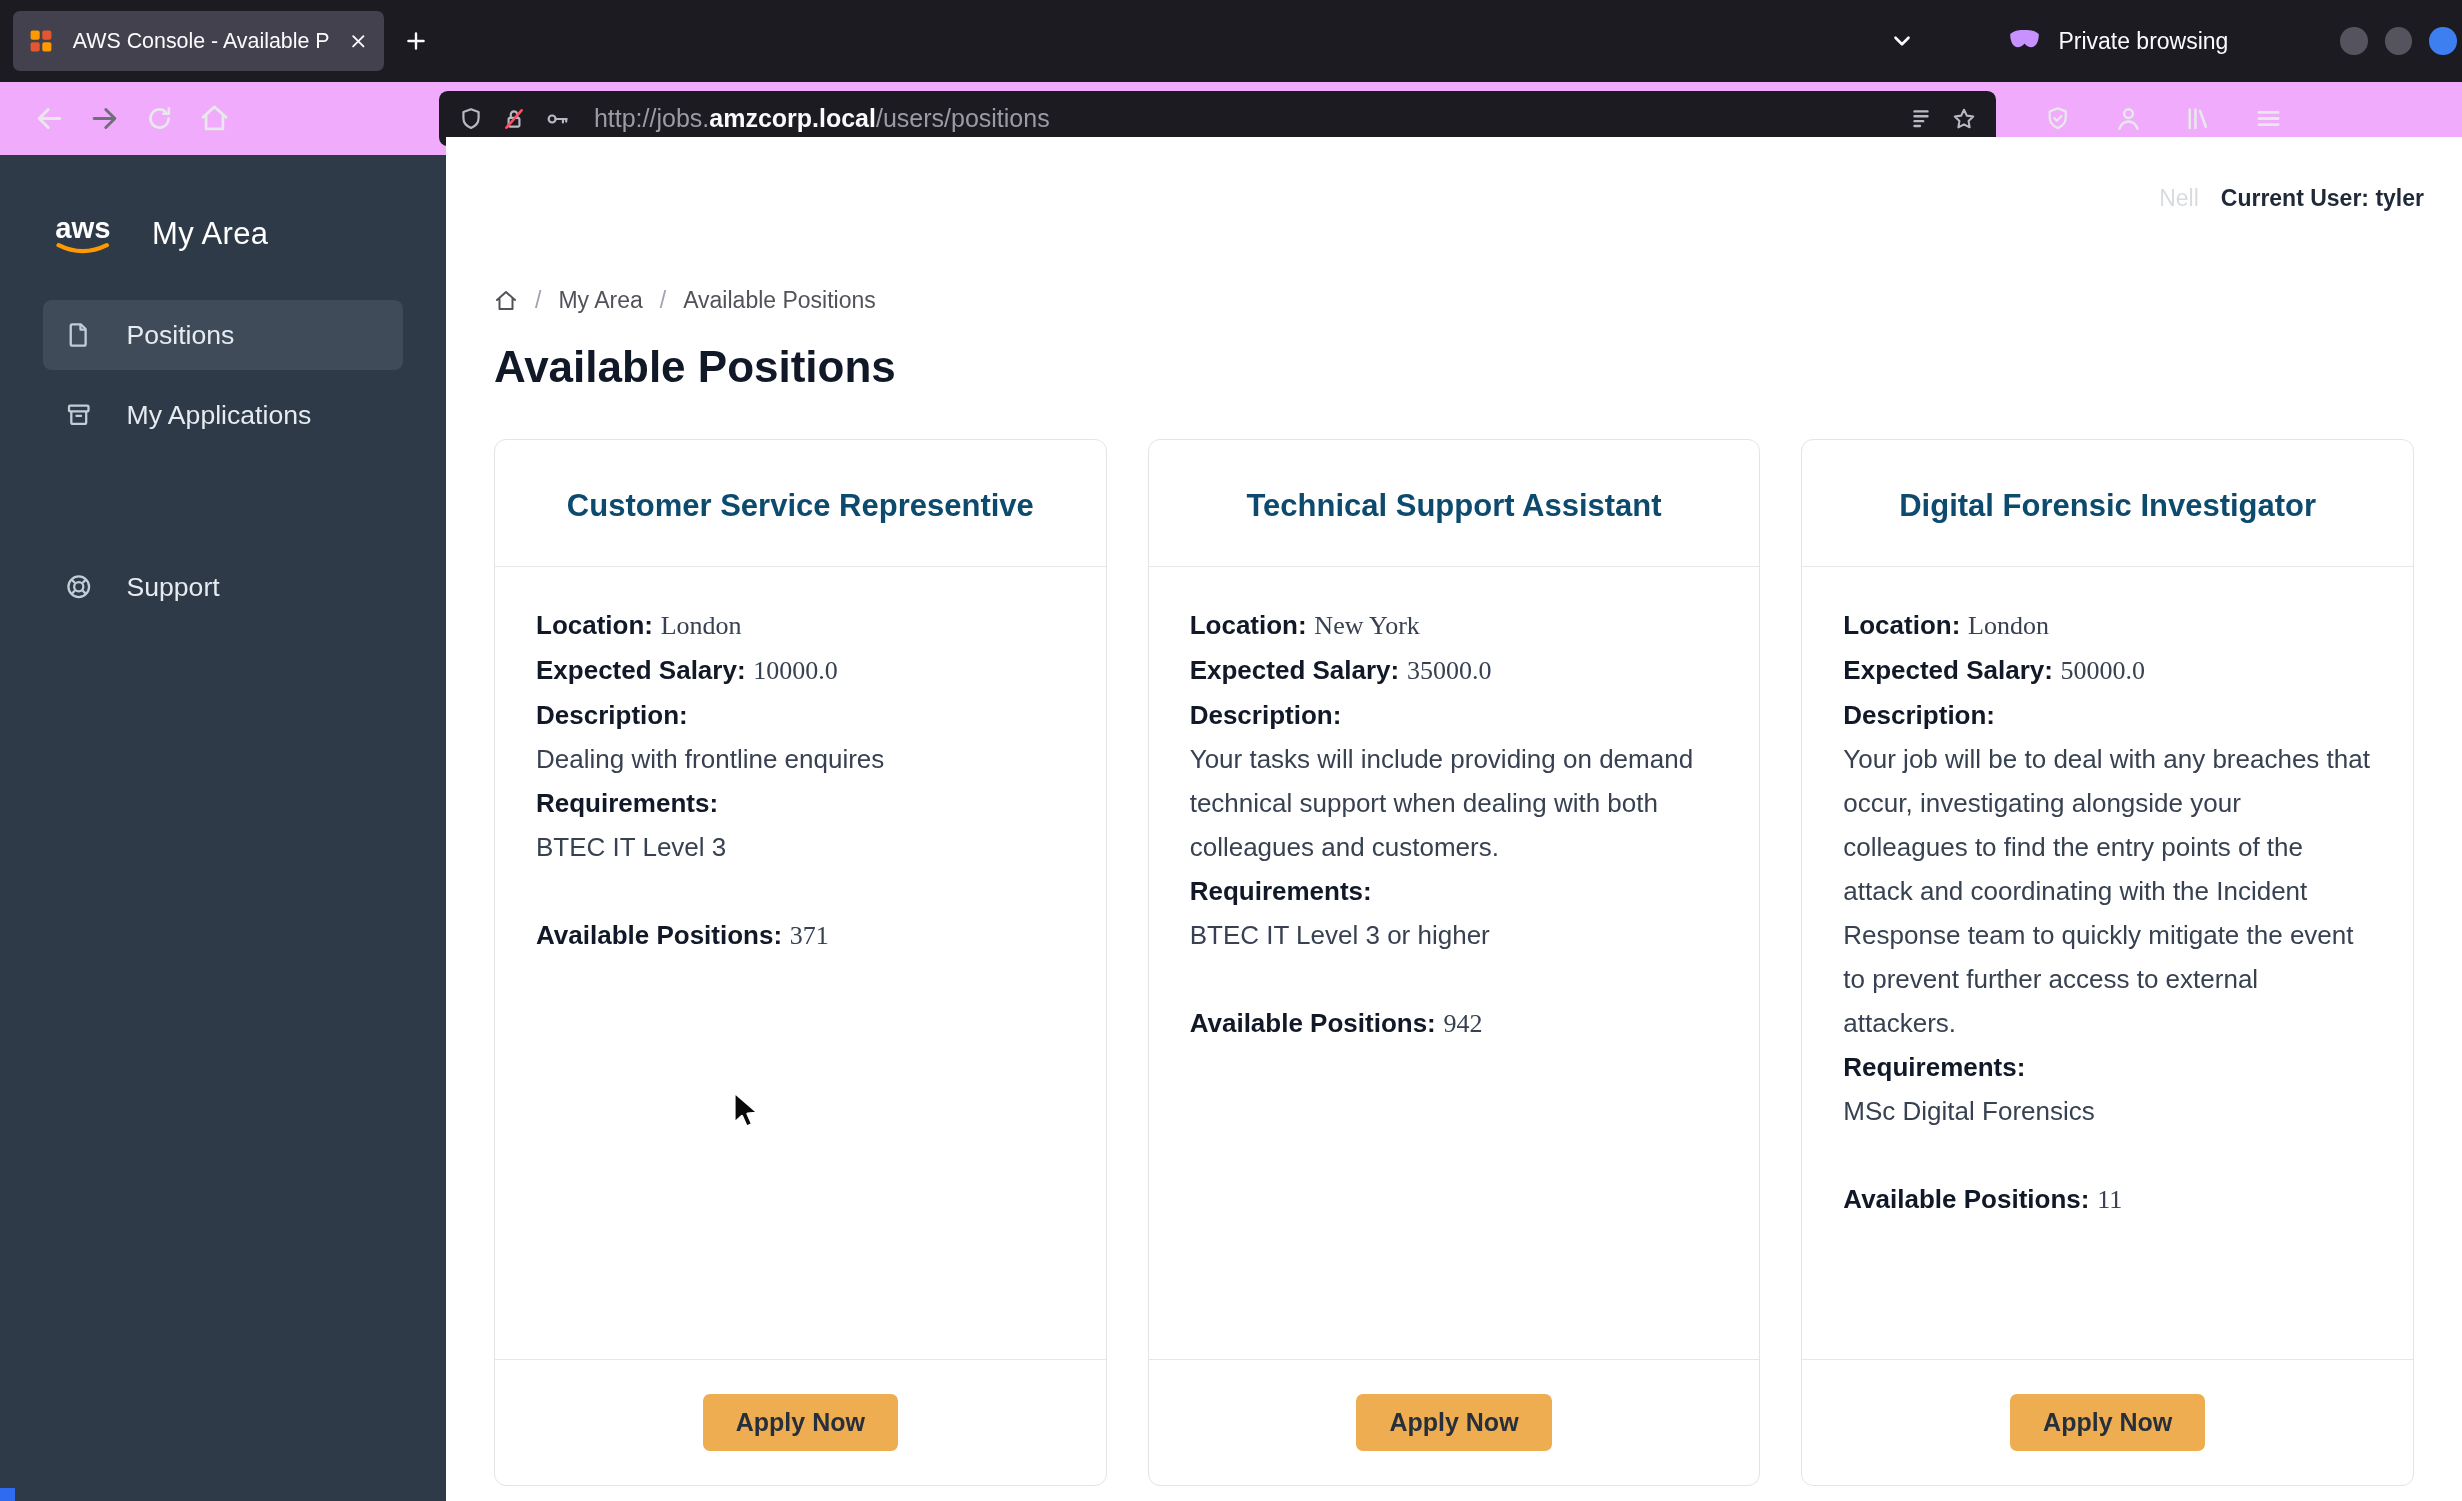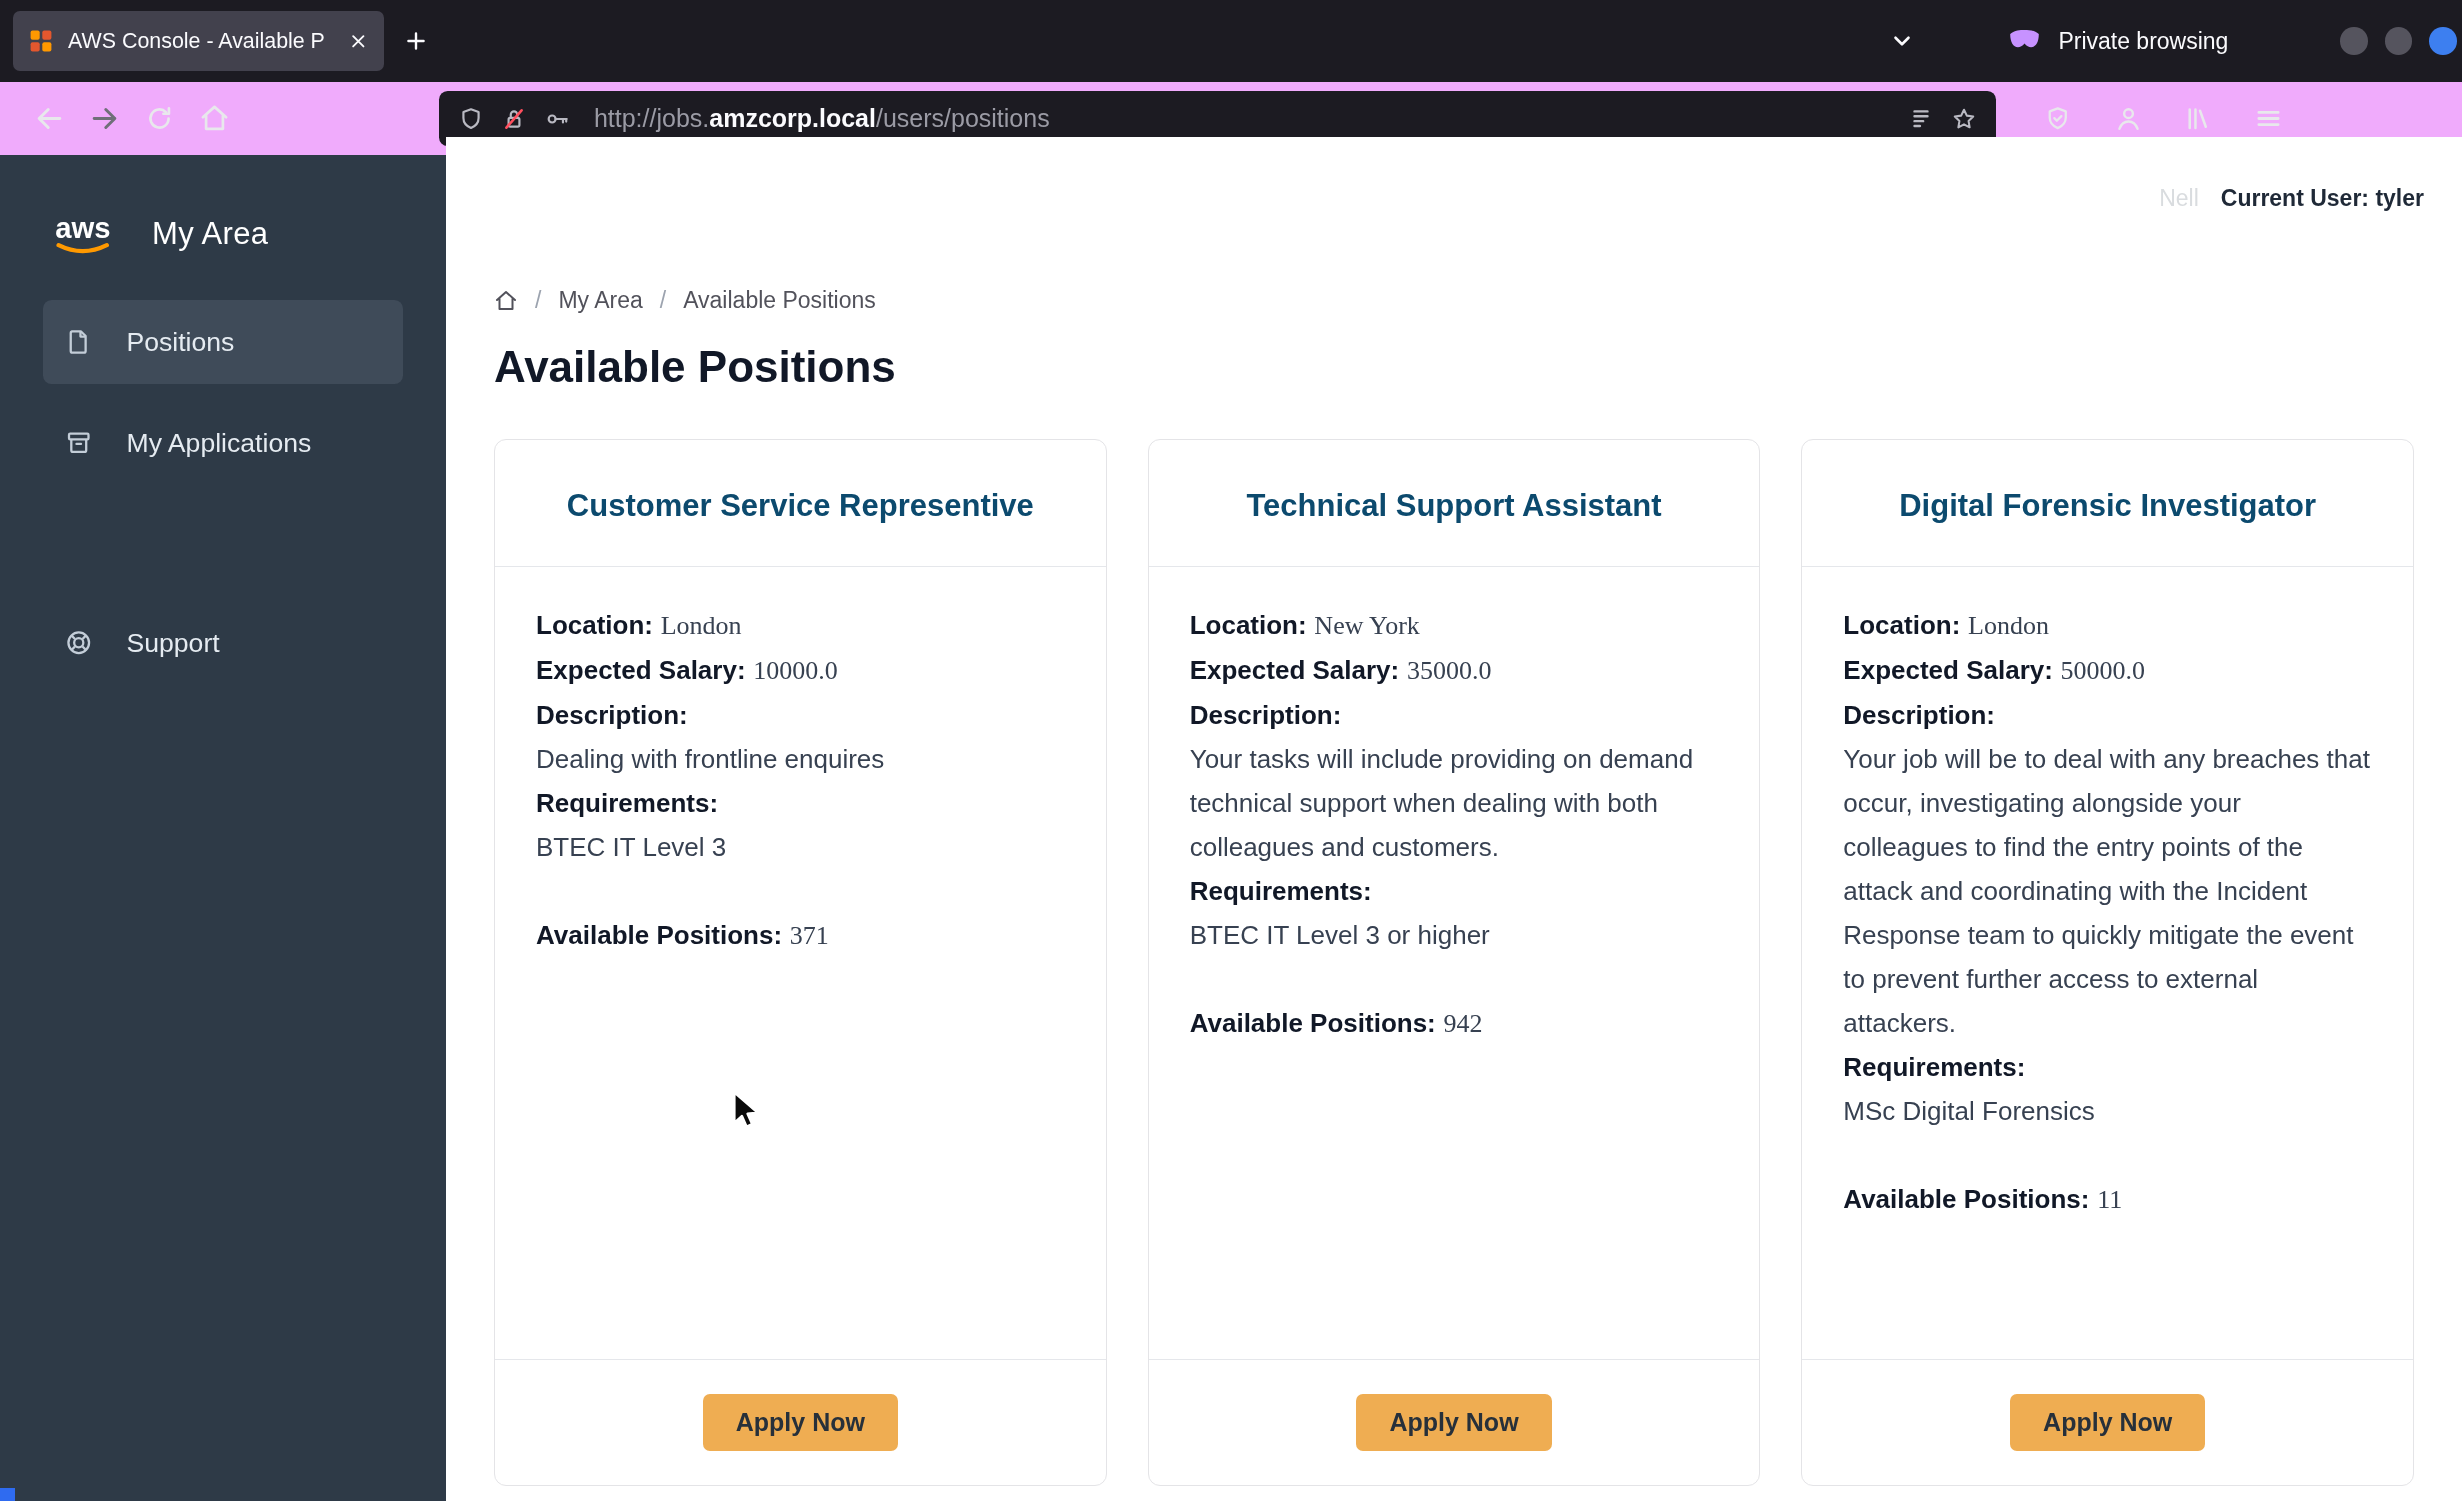--- a/index.html
+++ b/index.html
@@ -2,21 +2,21 @@
 <html style="font-size:13.7px"><head>
 <meta charset="utf-8">
 <style>
   * { margin:0; padding:0; box-sizing:border-box; }
   html,body { background:#000; }
   body { font-family:"Liberation Sans", sans-serif; }
   .page { position:relative; width:2462px; height:1501px; overflow:hidden; background:#ffffff; }
 
   
   .tabbar { position:absolute; top:0; left:0; width:100%; height:82px; background:#1c1b22; display:flex; align-items:center; }
-  .tab { display:flex; align-items:center; gap:13.7px; background:#42414d; border-radius:6.9px; height:60px; margin-left:13px; width:371px; padding:0 15.4px; color:#fbfbfe; }
+  .tab { display:flex; align-items:center; gap:13.7px; background:#42414d; border-radius:6.9px; height:60px; margin-left:13px; width:371px; padding:0 15.4px; color:#fbfbfe;text-align:center; }
   .tab-title { font-size:21.4px; white-space:nowrap; overflow:hidden; flex:1; }
   .tab-close { flex:0 0 auto; color:#fbfbfe; display:flex; }
   .new-tab { margin-left:19px; color:#fbfbfe; display:flex; }
   .tab-right { margin-left:auto; display:flex; align-items:center; }
   .chevron-btn { color:#fbfbfe; display:flex; margin-right:94px; }
   .private-badge { display:flex; align-items:center; gap:18px; color:#fbfbfe; font-size:23px; margin-right:112px; }
   .win-btns { display:flex; align-items:center; gap:17px; margin-right:5.1px; }
   .win-circle { width:27.5px; height:27.5px; border-radius:50%; background:#55545e; }
   .win-circle.blue { background:#3d7ff0; }
 
@@ -29,21 +29,21 @@
   .url-domain { color:#fbfbfe; font-weight:bold; }
   .url-spacer { flex:1; }
   .toolbar-right { display:flex; align-items:center; gap:22px; margin-left:38px; }
   .toolbar-right .nav-btn { width:48px; }
 
   
   .sidebar { position:absolute; top:155px; left:0; width:446px; height:1346px; background:#2e3a47; }
   .logo-row { display:flex; align-items:center; gap:28px; margin:43px 0 0 50px; height:72px; }
   .logo-row .app-title { color:#ffffff; font-size:31px; font-weight:normal; letter-spacing:0.4px; }
   .nav-list { margin-top:30px; }
-  .side-item { display:flex; align-items:center; gap:34px; margin:17px 43px; padding:0 22px; height:84px; border-radius:8.6px; color:#e5ebf1; font-size:26.6px; cursor:default; }
+  .side-item { display:flex; align-items:center; gap:34px; margin:10px 43px; padding:0 22px; height:70px; border-radius:8.6px; color:#e5ebf1; font-size:26.6px; cursor:default; }
   .side-item .sicon { color:#c3cdd8; display:flex; flex:0 0 auto; }
   .side-item.active { background:#3f4b59; }
   .nav-gap { height:82px; }
   .corner-accent { position:absolute; left:0; bottom:0; width:15.4px; height:13px; background:#2f6bf0; }
 
   
   .main { position:absolute; top:137px; left:446px; width:2016px; height:1346px; background:#ffffff; padding:150px 48px 0 48px; }
   .user-row { position:absolute; top:48px; right:38px; display:flex; align-items:baseline; gap:22px; }
   .faded-text { color:#d9dcdf; font-size:23px; }
   .current-user { color:#1f2937; font-size:23px; font-weight:bold; }

